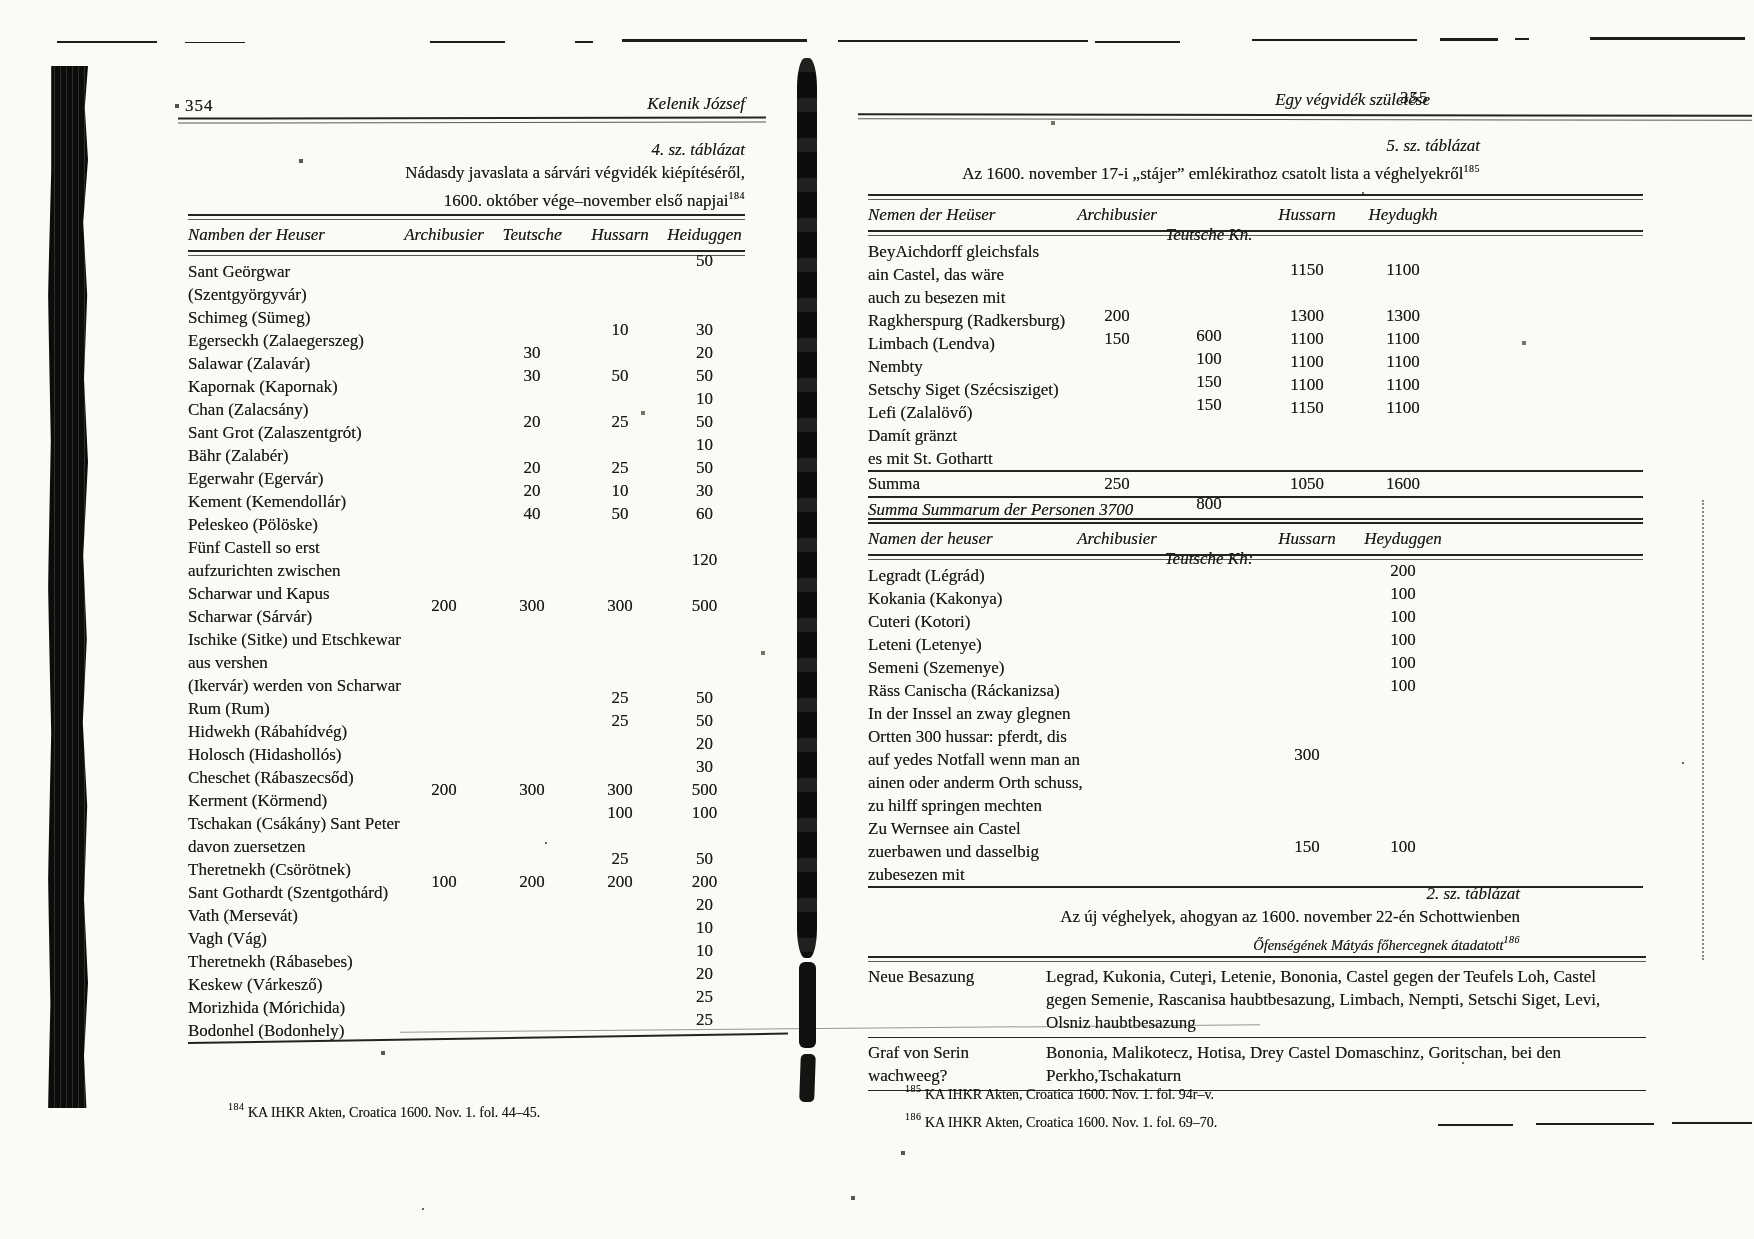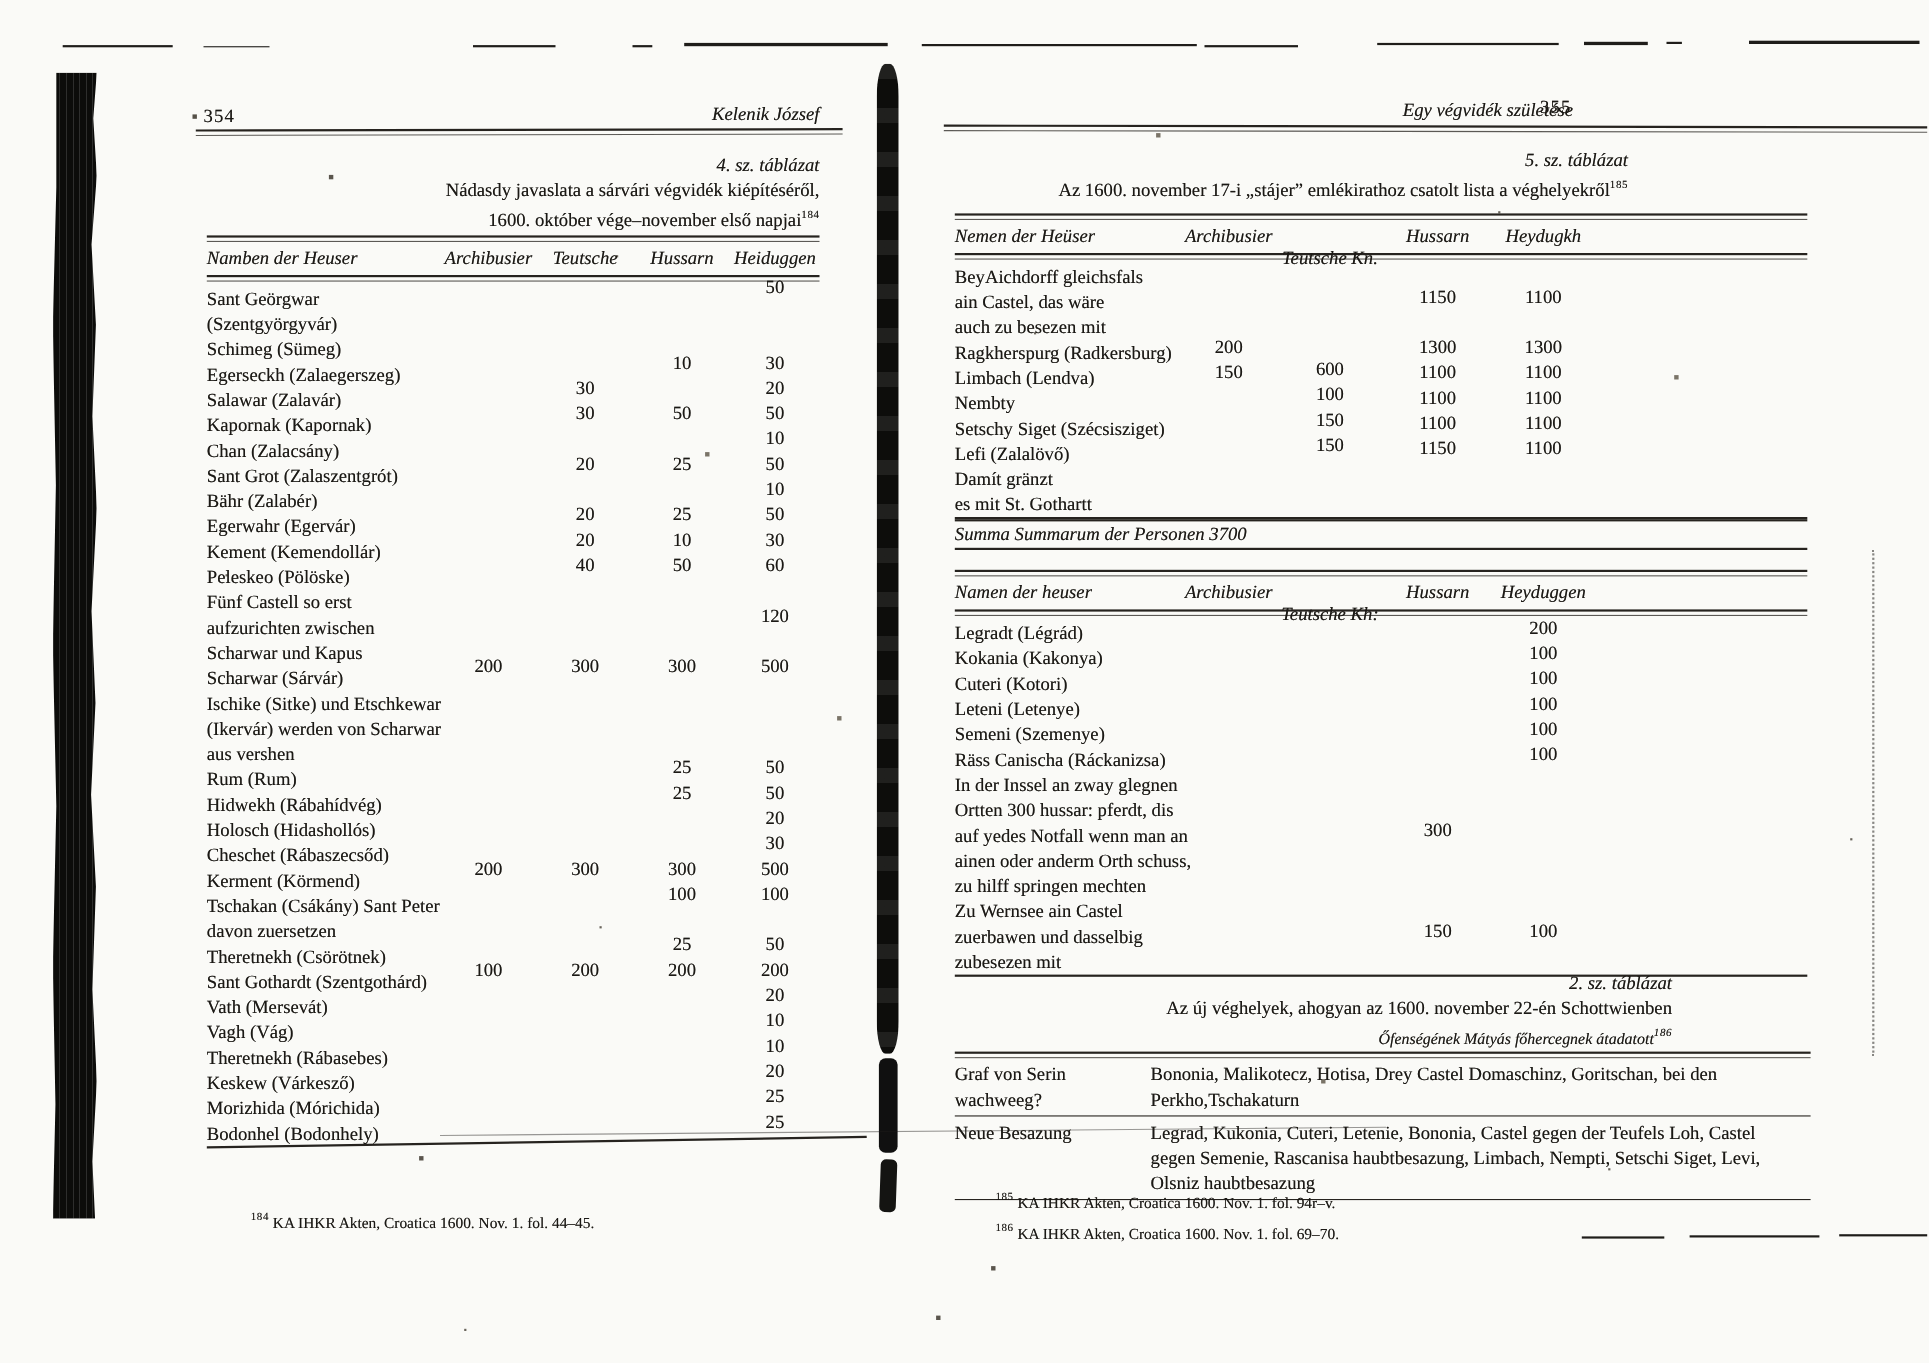--- a/index.html
+++ b/index.html
@@ -243,29 +243,29 @@
 
       <div class="row">
         <span class="c">Ischike (Sitke) und Etschkewar</span>
         <span class="c n"><span class="num"></span></span>
         <span class="c n"><span class="num"></span></span>
         <span class="c n"><span class="num"></span></span>
         <span class="c n"><span class="num"></span></span>
       </div>
 
       <div class="row">
+        <span class="c">aus vershen</span>
+        <span class="c n"><span class="num"></span></span>
+        <span class="c n"><span class="num"></span></span>
+        <span class="c n"><span class="num"></span></span>
+        <span class="c n"><span class="num"></span></span>
+      </div>
+
+      <div class="row">
         <span class="c">(Ikervár) werden von Scharwar</span>
-        <span class="c n"><span class="num"></span></span>
-        <span class="c n"><span class="num"></span></span>
-        <span class="c n"><span class="num"></span></span>
-        <span class="c n"><span class="num"></span></span>
-      </div>
-
-      <div class="row">
-        <span class="c">aus vershen</span>
         <span class="c n"><span class="num"></span></span>
         <span class="c n"><span class="num"></span></span>
         <span class="c n"><span class="num"></span></span>
         <span class="c n"><span class="num"></span></span>
       </div>
 
       <div class="row">
         <span class="c">Rum (Rum)</span>
         <span class="c n"><span class="num"></span></span>
         <span class="c n"><span class="num"></span></span>
@@ -488,20 +488,27 @@
 
       <div class="row">
         <span class="c">es mit St. Gothartt</span>
         <span class="c n"><span class="num"></span></span>
         <span class="c n"><span class="num"></span></span>
         <span class="c n"><span class="num"></span></span>
         <span class="c n"><span class="num"></span></span>
       </div>
     </div>
   <div class="rule"></div>
+  <div class="row summa" style="height:24px;line-height:24px">
+    <span class="c">Summa</span>
+    <span class="c n"><span class="num">250</span></span>
+    <span class="c n"><span class="num">800</span></span>
+    <span class="c n"><span class="num">1050</span></span>
+    <span class="c n"><span class="num">1600</span></span>
+  </div>
   <div class="rule"></div>
   <div class="it" style="height:24px;line-height:24px">Summa Summarum der Personen 3700</div>
   <div class="rule"></div>
 </div>
 
 <div class="abs txt t5b" style="left:868px;top:518px;width:775px">
   <div class="hdr-rule"></div>
   <div class="row thead">
     <span class="c">Namen der heuser</span>
     <span class="c n">Archibusier</span>
@@ -632,30 +639,30 @@
   <div>Az új véghelyek, ahogyan az 1600. november 22-én Schottwienben</div>
   <div class="it" style="font-size:14.5px"><span>Őfenségének Mátyás főhercegnek átadatott</span><sup class="fn">186</sup></div>
 </div>
 
 <div class="abs txt t6" style="left:868px;top:956px;width:778px">
   <div class="hdr-rule" style="margin-bottom:3px"></div>
   <div>
 
       <div>
         <div class="t6row">
+          <span class="lab cellwrap">Neue Besazung</span>
+          <span class="val cellwrap">Legrad, Kukonia, Cuteri, Letenie, Bononia, Castel gegen der Teufels Loh, Castel gegen Semenie, Rascanisa haubtbesazung, Limbach, Nempti, Setschi Siget, Levi, Olsniz haubtbesazung</span>
+        </div>
+        <div class="rule thin" style="margin:3px 0"></div>
+      </div>
+
+      <div>
+        <div class="t6row">
           <span class="lab cellwrap">Graf von Serin wachweeg?</span>
           <span class="val cellwrap">Bononia, Malikotecz, Hotisa, Drey Castel Domaschinz, Goritschan, bei den Perkho,Tschakaturn</span>
-        </div>
-        <div class="rule thin" style="margin:3px 0"></div>
-      </div>
-
-      <div>
-        <div class="t6row">
-          <span class="lab cellwrap">Neue Besazung</span>
-          <span class="val cellwrap">Legrad, Kukonia, Cuteri, Letenie, Bononia, Castel gegen der Teufels Loh, Castel gegen Semenie, Rascanisa haubtbesazung, Limbach, Nempti, Setschi Siget, Levi, Olsniz haubtbesazung</span>
         </div>
         <div class="rule thin" style="margin:3px 0"></div>
       </div>
     </div>
 </div>
 
 <div class="abs fnote" style="left:905px;top:1078px">
 
     <div>
       <sup class="fn">185</sup>

